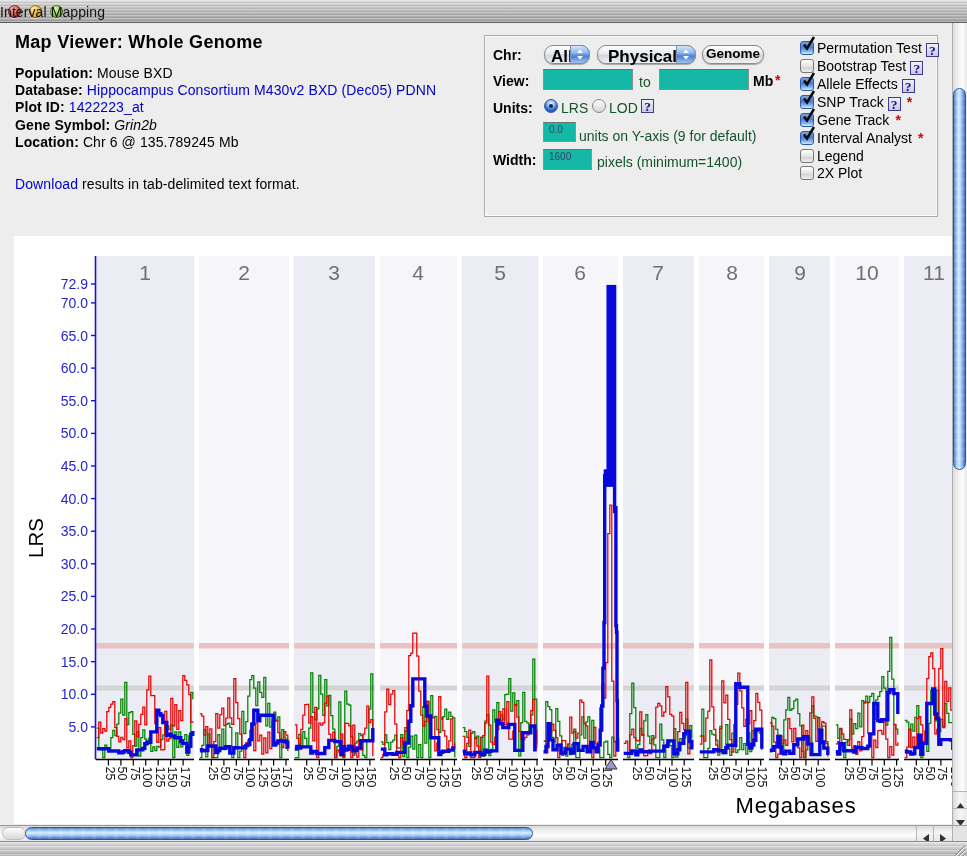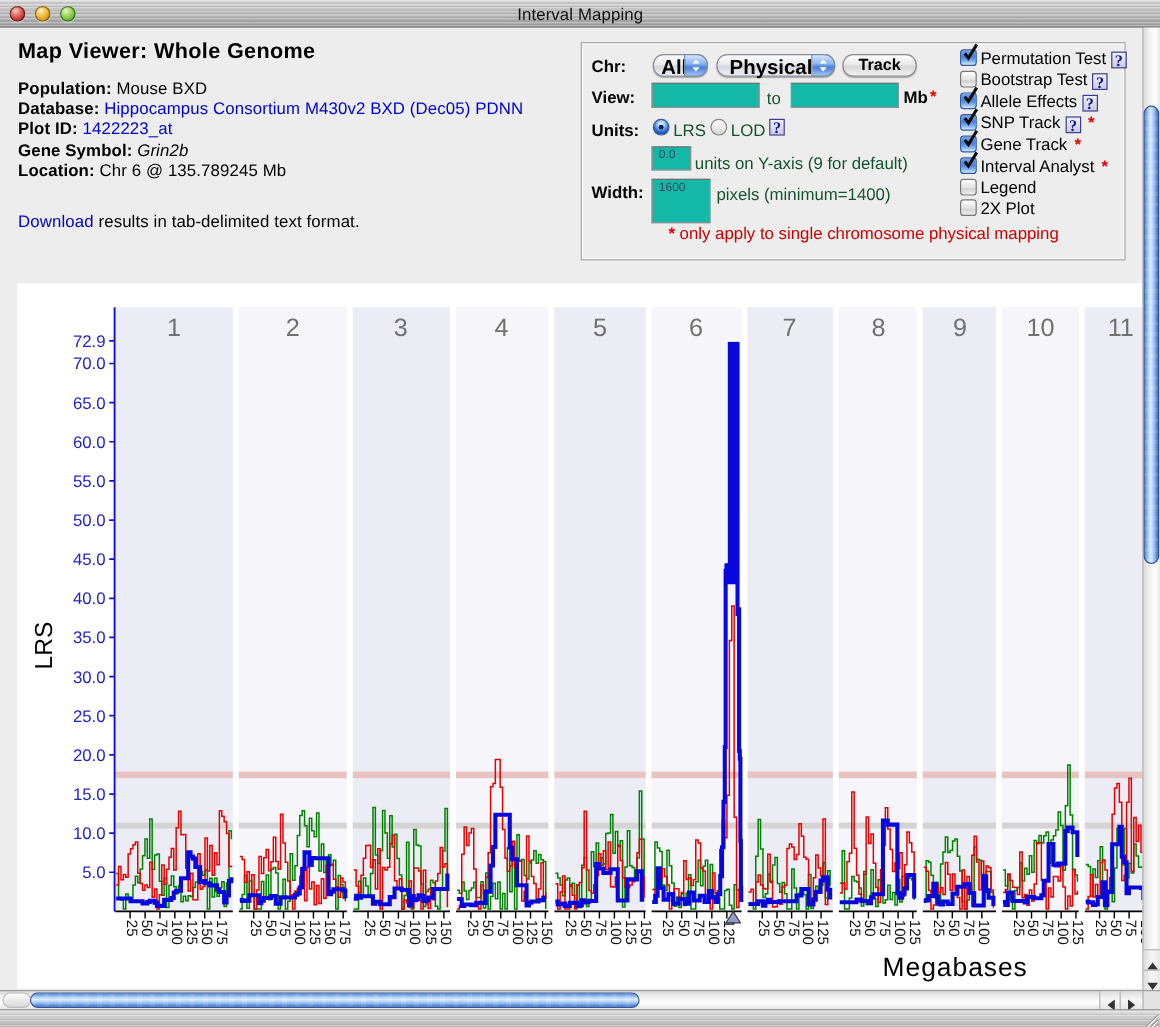--- a/index.html
+++ b/index.html
@@ -7,21 +7,21 @@
   -webkit-font-smoothing:antialiased}
 .abs{position:absolute}
 .lnk{color:#0000cc;font-weight:normal;text-decoration:none}
 
 #tbar{left:0;top:0;width:967px;height:22px;
  background:
   repeating-linear-gradient(180deg, rgba(255,255,255,0.25) 0px, rgba(255,255,255,0.25) 1px, rgba(0,0,0,0.0) 1px, rgba(0,0,0,0.0) 2px, rgba(60,60,60,0.10) 2px, rgba(60,60,60,0.10) 3px),
   linear-gradient(180deg,#dedede 0%,#cacaca 25%,#b6b6b6 60%,#a8a8a8 92%,#9f9f9f 100%);
  border-bottom:1px solid #5f5f5f}
 #tbar .ball{position:absolute;top:5px;width:13px;height:13px;border-radius:50%;}
-#ttl{position:absolute;top:3.5px;left:0;width:967px;text-align:center;
+#ttl{position:absolute;top:3.5px;left:0;width:967px;text-align:left;
  font-size:14px;color:#111;letter-spacing:0.1px}
 
 #fbox{left:484px;top:35px;width:452px;height:180px;border:1px solid #a9a9a9;box-shadow:inset 0 0 0 1px #fcfcfc;background:#ededed}
 .inp{position:absolute;background:#14b8a6;border:1px solid #8f8f8f;border-top-color:#707070;box-sizing:border-box;
  font-family:"Liberation Sans",sans-serif;color:#3c3c64;font-size:10px;padding:1px 5px}
 .lbl{position:absolute;font-size:14px;font-weight:bold;color:#000}
 .txt{position:absolute;font-size:14px;color:#14532d}
 .red{color:#e00000;font-weight:bold}
 
 .pop{position:absolute;height:17px;border:1px solid #8a8a9a;border-radius:9px;
@@ -101,44 +101,43 @@
     </div>
  <div class="pop" style="left:112px;top:9px;width:97px">
       <span class="pt">Physical</span>
       <span class="cap">
         <svg width="12" height="13">
           <path d="M6 1.5 L9 5 L3 5 Z" fill="#fff"></path>
           <path d="M6 11.5 L9 8 L3 8 Z" fill="#fff"></path>
         </svg>
       </span>
     </div>
- <div class="btn" style="left:217px;top:9px;width:60px;line-height:16px">Track</div>
+ <div class="btn" style="left:217px;top:9px;width:60px;line-height:16px">Genome</div>
 
  <div class="lbl" style="left:8px;top:37px">View:</div>
  <div class="inp" style="left:58px;top:33px;width:90px;height:21px"></div>
  <div class="txt" style="left:154px;top:38px">to</div>
  <div class="inp" style="left:174px;top:33px;width:90px;height:21px"></div>
  <div class="lbl" style="left:268px;top:37px">Mb</div>
  <div class="red abs" style="left:290px;top:36px;font-size:14px">*</div>
 
  <div class="lbl" style="left:8px;top:64px">Units:</div>
  <div class="rad radon" style="left:59px;top:63px"></div>
  <div class="txt" style="left:76px;top:64px">LRS</div>
  <div class="rad" style="left:107px;top:63px"></div>
  <div class="txt" style="left:124px;top:64px">LOD</div>
  <span class="q abs qa" style="left:156px;top:63px">?</span>
 
  <div class="inp" style="left:58px;top:86px;width:33px;height:20px">0.0</div>
  <div class="txt" style="left:94px;top:92px">units on Y-axis (9 for default)</div>
 
  <div class="lbl" style="left:8px;top:116px">Width:</div>
- <div class="inp" style="left:58px;top:113px;width:49px;height:37px">1600</div>
+ <div class="inp" style="left:58px;top:113px;width:49px;height:21px">1600</div>
  <div class="txt" style="left:112px;top:118px">pixels (minimum=1400)</div>
 
- <div class="txt" style="left:72px;top:150px;color:#cc0000"><span class="red">*</span> only apply to single chromosome physical mapping</div>
 </div>
 <div class="cbrow" style="top:40px"><span class="bx bxon"></span><svg class="ck" width="16" height="18">
       <path d="M3 8.5 L6 12.5 L13 1" fill="none" stroke="#0a0a0a" stroke-width="2.5"></path>
     </svg>Permutation Test<span class="q">?</span></div>
 <div class="cbrow" style="top:58px"><span class="bx"></span>Bootstrap Test<span class="q">?</span></div>
 <div class="cbrow" style="top:76px"><span class="bx bxon"></span><svg class="ck" width="16" height="18">
       <path d="M3 8.5 L6 12.5 L13 1" fill="none" stroke="#0a0a0a" stroke-width="2.5"></path>
     </svg>Allele Effects<span class="q">?</span></div>
 <div class="cbrow" style="top:94px"><span class="bx bxon"></span><svg class="ck" width="16" height="18">
       <path d="M3 8.5 L6 12.5 L13 1" fill="none" stroke="#0a0a0a" stroke-width="2.5"></path>

